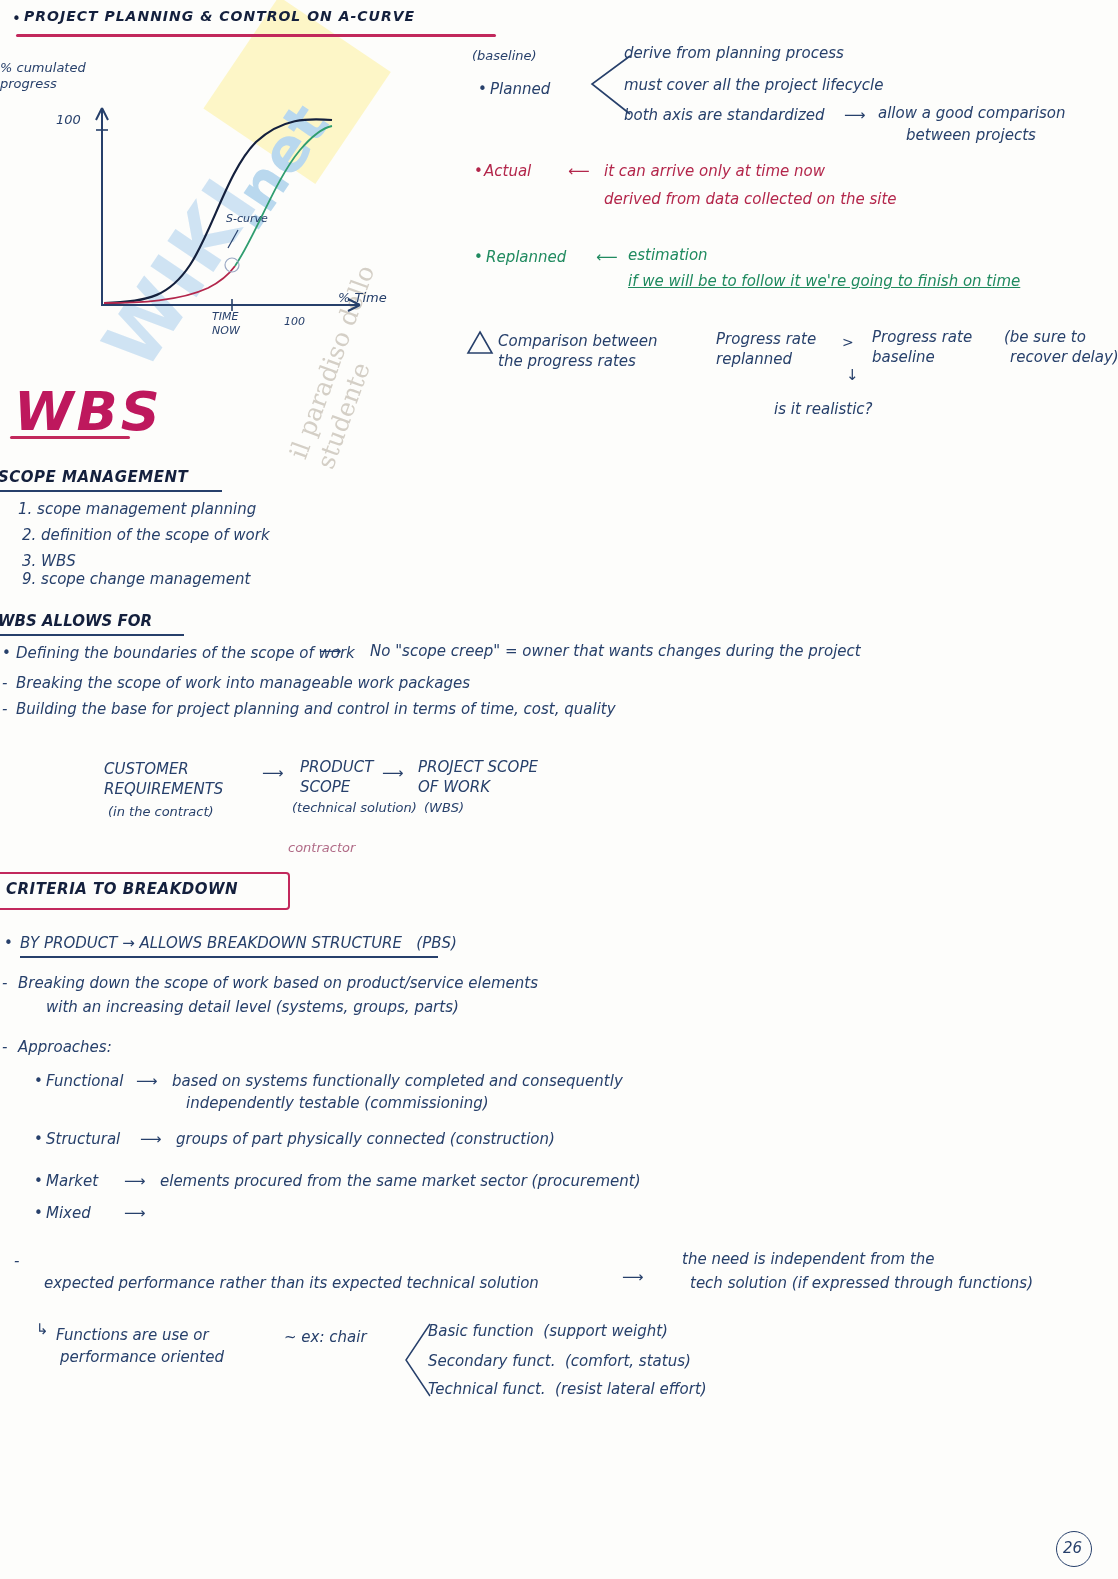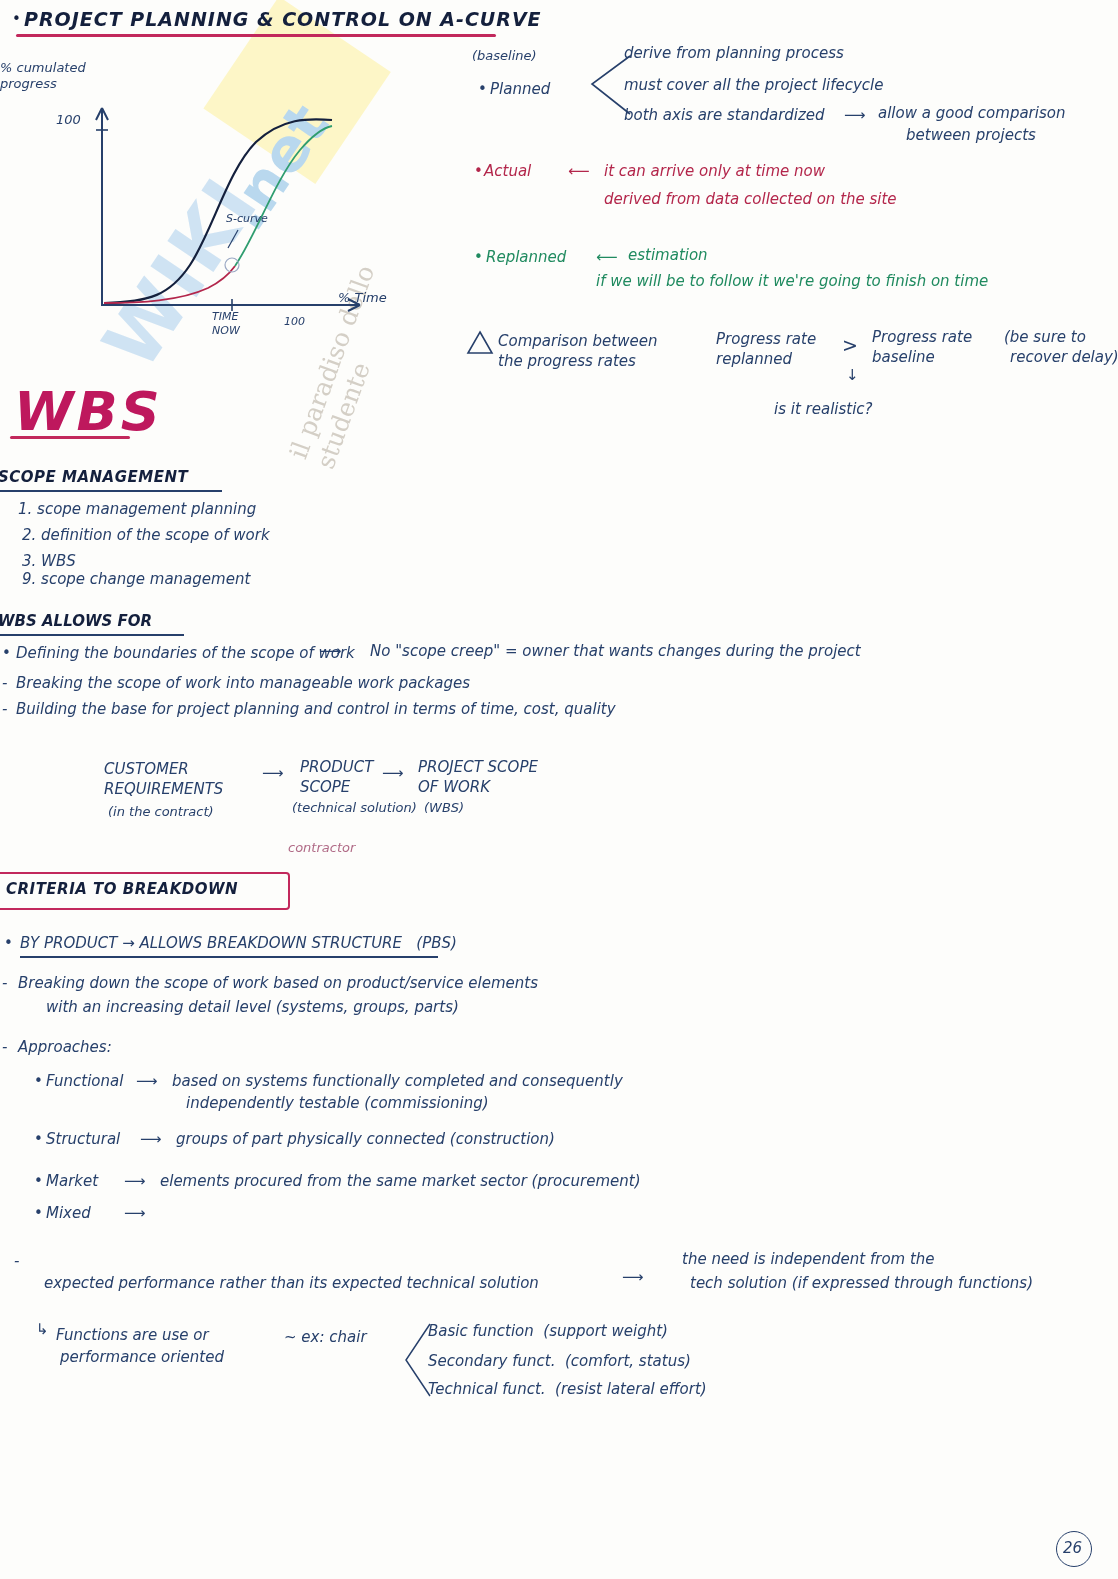--- a/index.html
+++ b/index.html
@@ -81,21 +81,21 @@
     font-size: 15px;
     line-height: 1.25;
     white-space: pre;
     font-style: italic;
   }
   .hw.red    { color: #b3264b; }
   .hw.green  { color: #1f8a5f; }
   .hw.dark   { color: #14203d; }
   .hw.small  { font-size: 13px; }
   .hw.tiny   { font-size: 11px; }
-  .hw.big    { font-size: 19px; }
+  .hw.big    { font-size: 14px; }
 
   
   .title-underline {
     position: absolute;
     height: 3px;
     background: #c2285c;
     border-radius: 2px;
   }
   .box-red {
     position: absolute;
@@ -212,21 +212,21 @@
   <div class="hw red" style="left:474px; top:162px;">•</div>
   <div class="hw red" style="left:484px; top:162px;">Actual</div>
   <div class="hw red" style="left:568px; top:162px;">⟵</div>
   <div class="hw red" style="left:604px; top:162px;">it can arrive only at time now</div>
   <div class="hw red" style="left:604px; top:190px;">derived from data collected on the site</div>
 
   <div class="hw green" style="left:474px; top:248px;">•</div>
   <div class="hw green" style="left:486px; top:248px;">Replanned</div>
   <div class="hw green" style="left:596px; top:248px;">⟵</div>
   <div class="hw green" style="left:628px; top:246px;">estimation</div>
-  <div class="hw green" style="left:596px; top:272px;">if we will be to follow it we're going to finish on time</div>
+  <div class="hw green" style="left:628px; top:272px;text-decoration:underline;">if we will be to follow it we're going to finish on time</div>
 
   <svg style="position:absolute; left:466px; top:330px;" width="28" height="26">
     <path d="M14,2 L26,23 L2,23 Z" stroke="#27406b" stroke-width="1.6" fill="none"></path>
   </svg>
   <div class="hw" style="left:498px; top:332px;">Comparison between</div>
   <div class="hw" style="left:498px; top:352px;">the progress rates</div>
 
   <div class="hw" style="left:716px; top:330px;">Progress rate</div>
   <div class="hw" style="left:716px; top:350px;">replanned</div>
   <div class="hw big" style="left:842px; top:334px;">&gt;</div>

